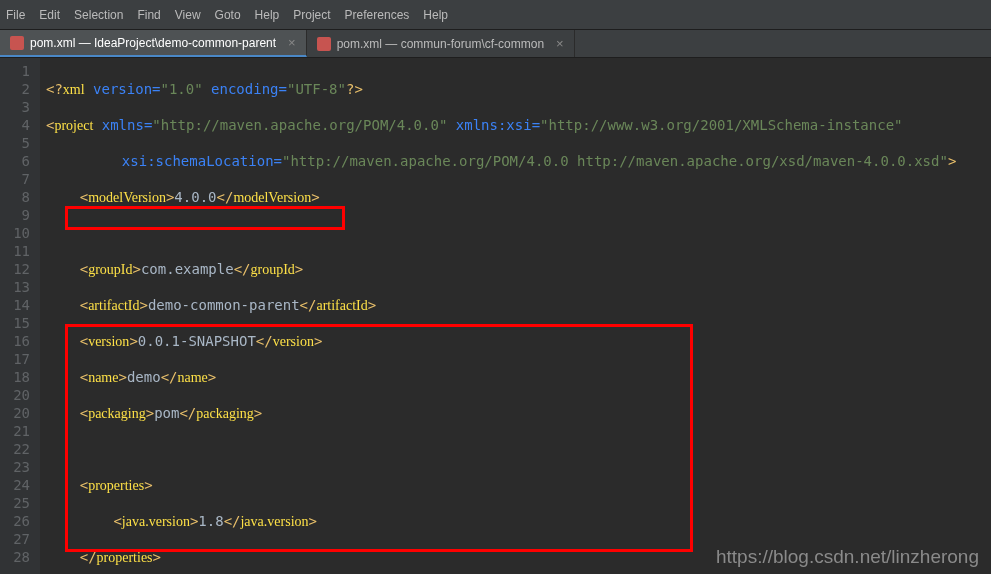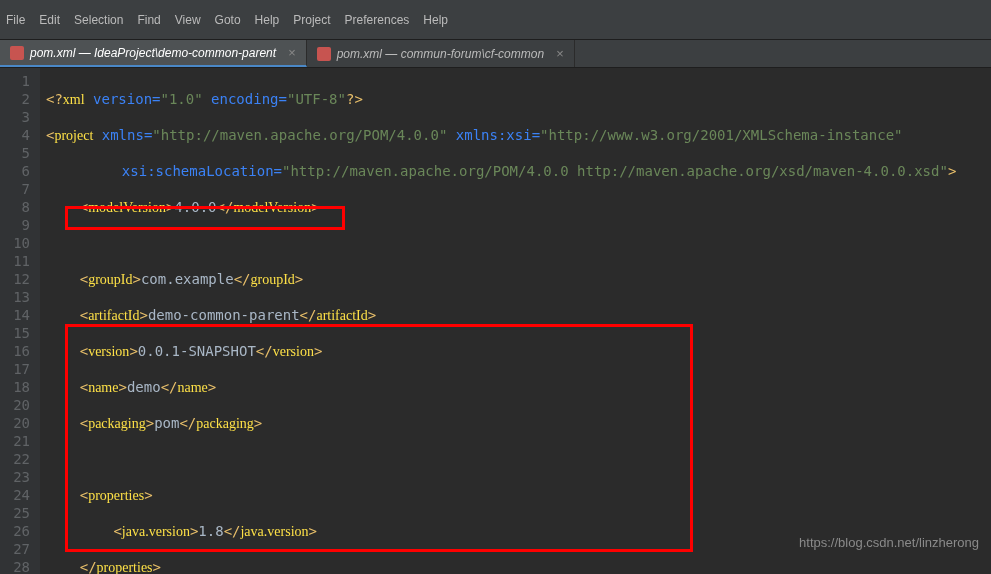--- a/index.html
+++ b/index.html
@@ -8,21 +8,21 @@
   background: #2b2b2b;
   color: #a9b7c6;
   font-size: 14px;
   width: 991px;
   height: 574px;
   overflow: hidden;
   position: relative;
 }
 .menubar {
   background: #3c3f41;
-  height: 40px;
+  height: 30px;
   display: flex;
   align-items: center;
   padding: 0 6px;
   gap: 14px;
   color: #bbb;
   font-size: 12px;
   font-family: sans-serif;
   border-bottom: 1px solid #1e1e1e;
 }
 .menubar span { cursor: pointer; }
@@ -36,21 +36,20 @@
 }
 .tab {
   display: flex;
   align-items: center;
   padding: 0 10px;
   gap: 6px;
   color: #bbb;
   font-size: 12px;
   border-right: 1px solid #2b2b2b;
   cursor: pointer;
-  font-style: italic;
 }
 .tab.active {
   background: #4e5254;
   color: #fff;
   border-bottom: 2px solid #4a88c7;
 }
 .tab .x { font-size: 13px; color: #888; margin-left: 6px; }
 .file-icon {
   width: 14px; height: 14px;
   display: inline-block;
@@ -88,24 +87,24 @@
 .text { color: #a9b7c6; }
 .redbox {
   position: absolute;
   border: 3px solid #ff0000;
   pointer-events: none;
 }
 .box1 { top: 206px; left: 65px; width: 280px; height: 24px; }
 .box2 { top: 324px; left: 65px; width: 628px; height: 228px; }
 .watermark {
   position: absolute;
-  bottom: 24px;
+  bottom: 6px;
   right: 12px;
   color: #8a8a8a;
-  font-size: 13px;
+  font-size: 19px;
   font-family: sans-serif;
 }
 </style>
 </head>
 <body>
 
 <div class="menubar">
   <span>File</span>
   <span>Edit</span>
   <span>Selection</span>

